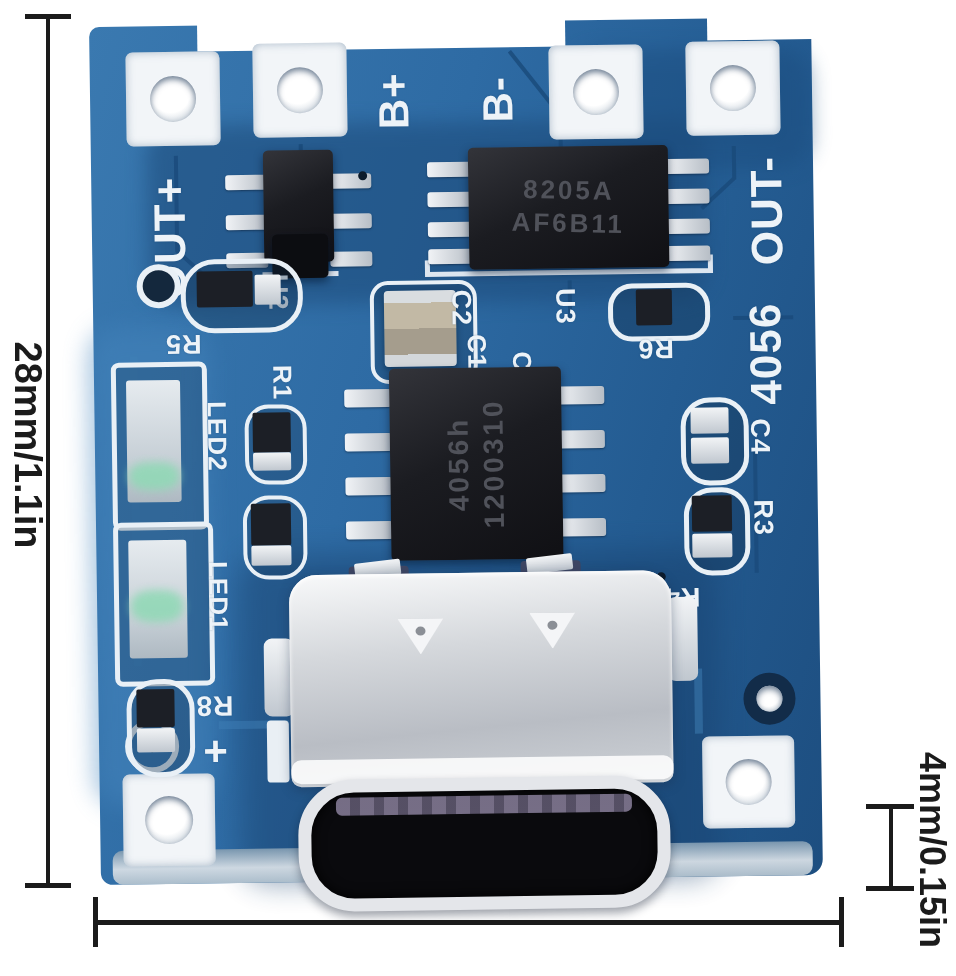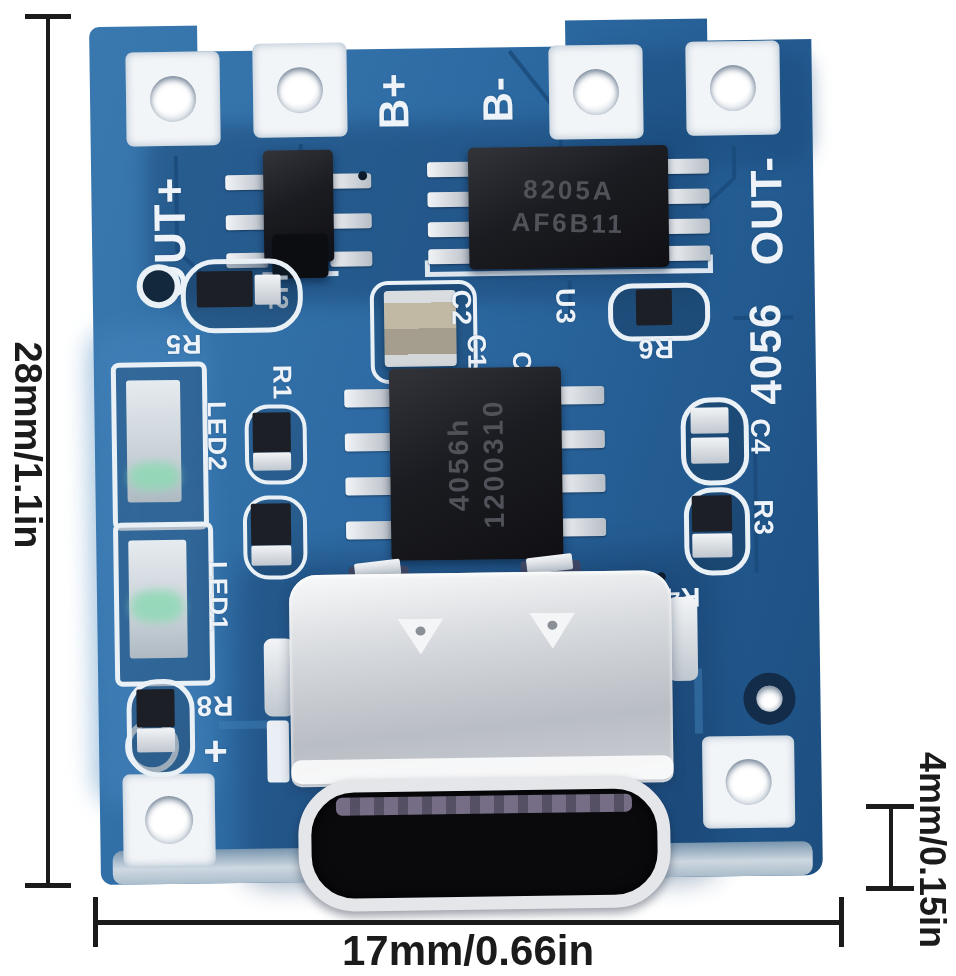--- a/index.html
+++ b/index.html
@@ -226,20 +226,19 @@
   </div>
 
   <div class="dim" style="left:46px;top:16px;width:4px;height:872px;"></div>
   <div class="dim" style="left:25px;top:14px;width:46px;height:5px;"></div>
   <div class="dim" style="left:25px;top:883px;width:46px;height:5px;"></div>
   <div class="dimtxt" style="left:27px;top:445px;font-size:38px;transform:translate(-50%,-50%) rotate(90deg);">28mm/1.1in</div>
 
   <div class="dim" style="left:95px;top:920px;width:747px;height:5px;"></div>
   <div class="dim" style="left:93px;top:897px;width:5px;height:50px;"></div>
   <div class="dim" style="left:839px;top:897px;width:5px;height:50px;"></div>
-  <div class="dimtxt" style="left:468px;top:951px;font-size:42px;">17mm/0.66in</div>
 
   <div class="dim" style="left:889px;top:806px;width:4px;height:84px;"></div>
   <div class="dim" style="left:866px;top:804px;width:48px;height:5px;"></div>
   <div class="dim" style="left:866px;top:886px;width:48px;height:5px;"></div>
   <div class="dimtxt" style="left:932px;top:850px;font-size:36px;transform:translate(-50%,-50%) rotate(90deg);">4mm/0.15in</div>
 
 </div>
 
 </body></html>

